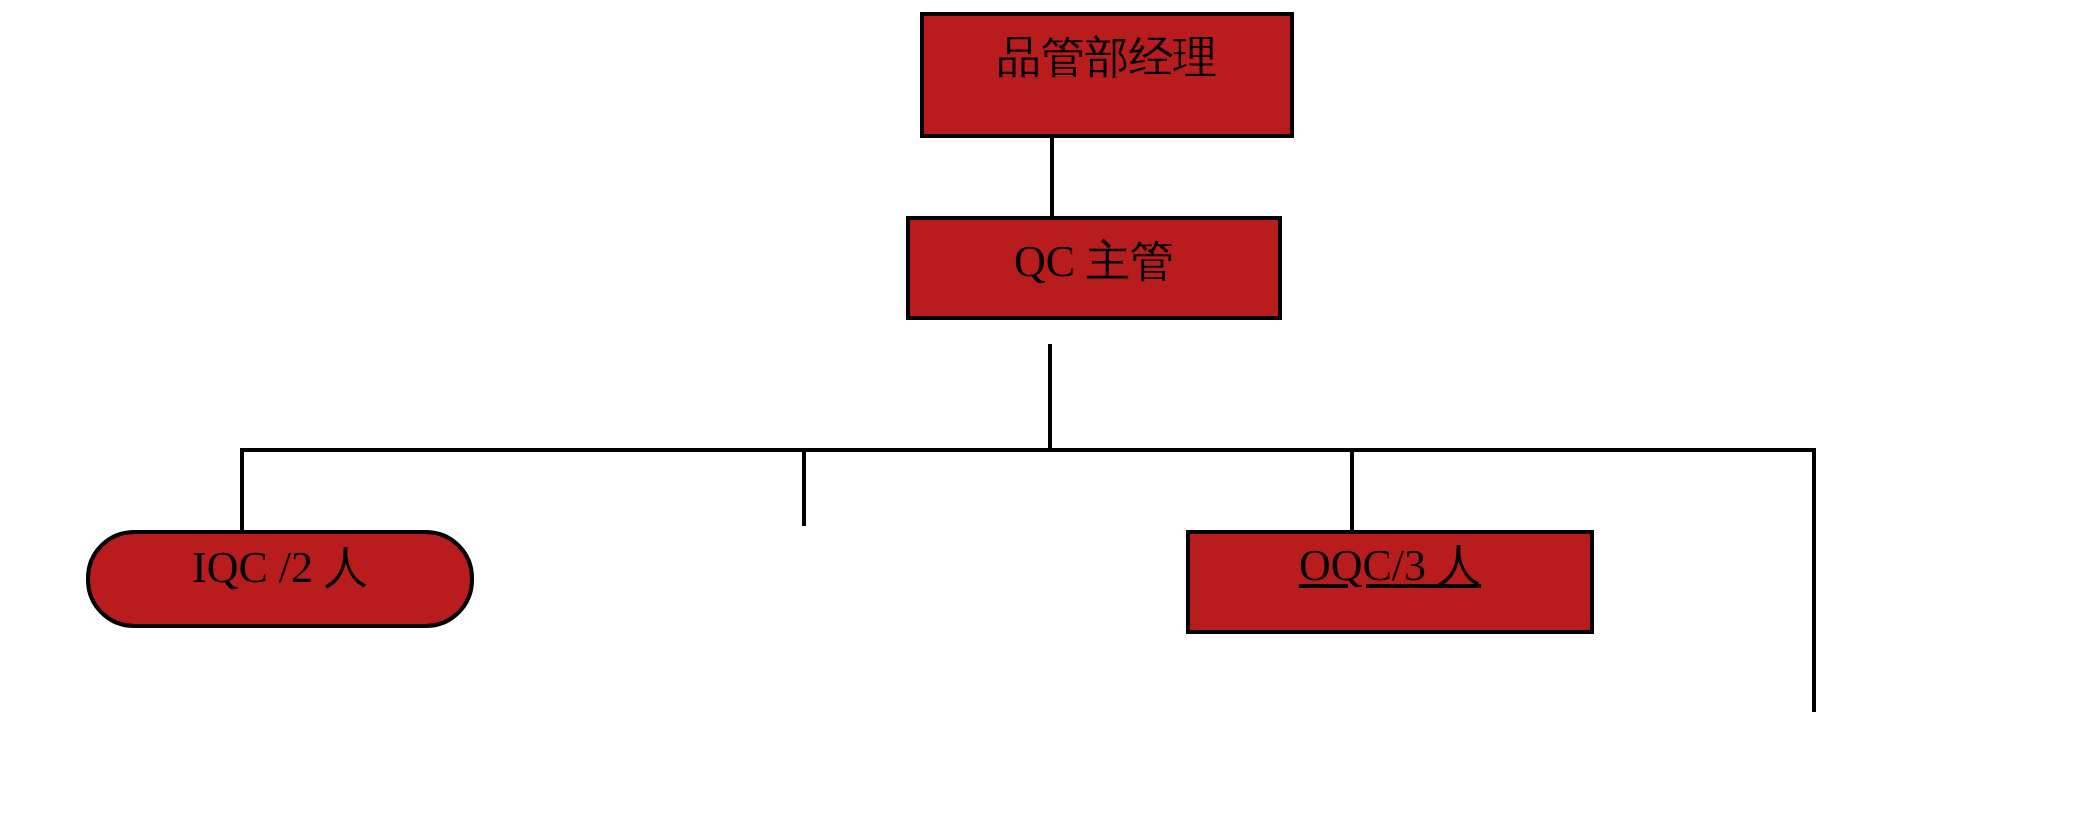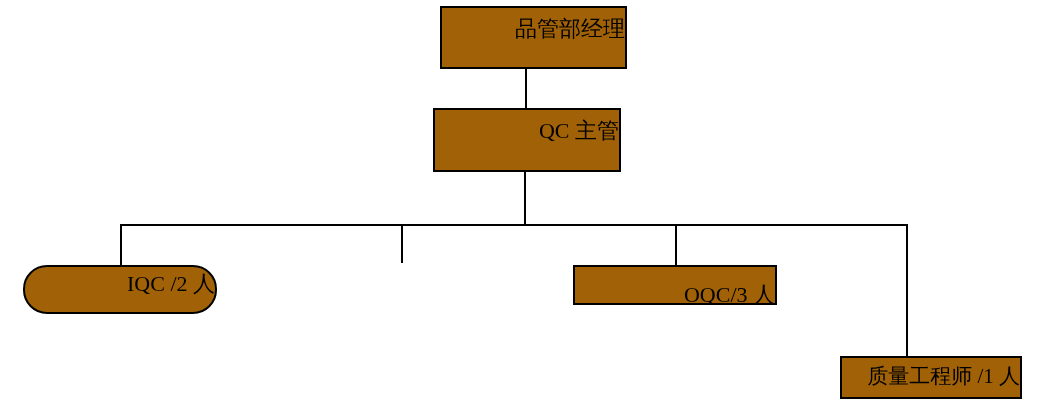--- a/index.html
+++ b/index.html
@@ -13,37 +13,38 @@
     height: 408px;
     background: #ffffff;
     overflow: hidden;
     font-family: "Liberation Serif", "DejaVu Serif", serif;
     color: #000000;
   }
   .node {
     position: absolute;
     box-sizing: border-box;
     border: 2px solid #000000;
-    background: #a16207;
-    text-align: right;
+    background: #b91c1c;
+    text-align: center;
     font-size: 22px;
     line-height: 1.15;
     white-space: nowrap;
     overflow: hidden;
+    margin-left: 20px;
   }
   .connector {
     position: absolute;
     background: #000000;
   }
   
   .node-manager   { left: 440px; top: 6px;   width: 187px; height: 63px; padding-top: 8px; }
-  .node-qc        { left: 433px; top: 108px; width: 188px; height: 64px; padding-top: 8px; }
+  .node-qc        { left: 433px; top: 108px; width: 188px; height: 52px; padding-top: 8px; }
   .node-iqc       { left: 23px;  top: 265px; width: 194px; height: 49px; padding-top: 4px; border-radius: 24px; }
   .node-pqc       { left: 297px; top: 263px; width: 226px; height: 50px; padding-top: 4px; }
-  .node-oqc       { left: 573px; top: 265px; width: 204px; height: 40px; padding-top: 15px; }
+  .node-oqc       { left: 573px; top: 265px; width: 204px; height: 52px; padding-top: 3px; text-decoration: underline; }
   .node-engineer  { left: 840px; top: 356px; width: 182px; height: 43px; padding-top: 6px; font-size: 21px; }
   
   .edge-manager-qc   { left: 525px; top: 69px;  width: 2px;   height: 39px; }
   .edge-qc-stem      { left: 524px; top: 172px; width: 2px;   height: 52px; }
   .edge-bus          { left: 120px; top: 224px; width: 788px; height: 2px; }
   .edge-drop-iqc     { left: 120px; top: 224px; width: 2px;   height: 41px; }
   .edge-drop-pqc     { left: 401px; top: 224px; width: 2px;   height: 39px; }
   .edge-drop-oqc     { left: 675px; top: 224px; width: 2px;   height: 41px; }
   .edge-drop-engineer{ left: 906px; top: 224px; width: 2px;   height: 132px; }
 </style>
@@ -70,17 +71,14 @@
 
   <div class="node node-iqc">
     <span>IQC /2 人</span>
   </div>
 
 
   <div class="node node-oqc">
     <span>OQC/3 人</span>
   </div>
 
-  <div class="node node-engineer">
-    <span>质量工程师 /1 人</span>
-  </div>
 
 </div>
 
 </body></html>

